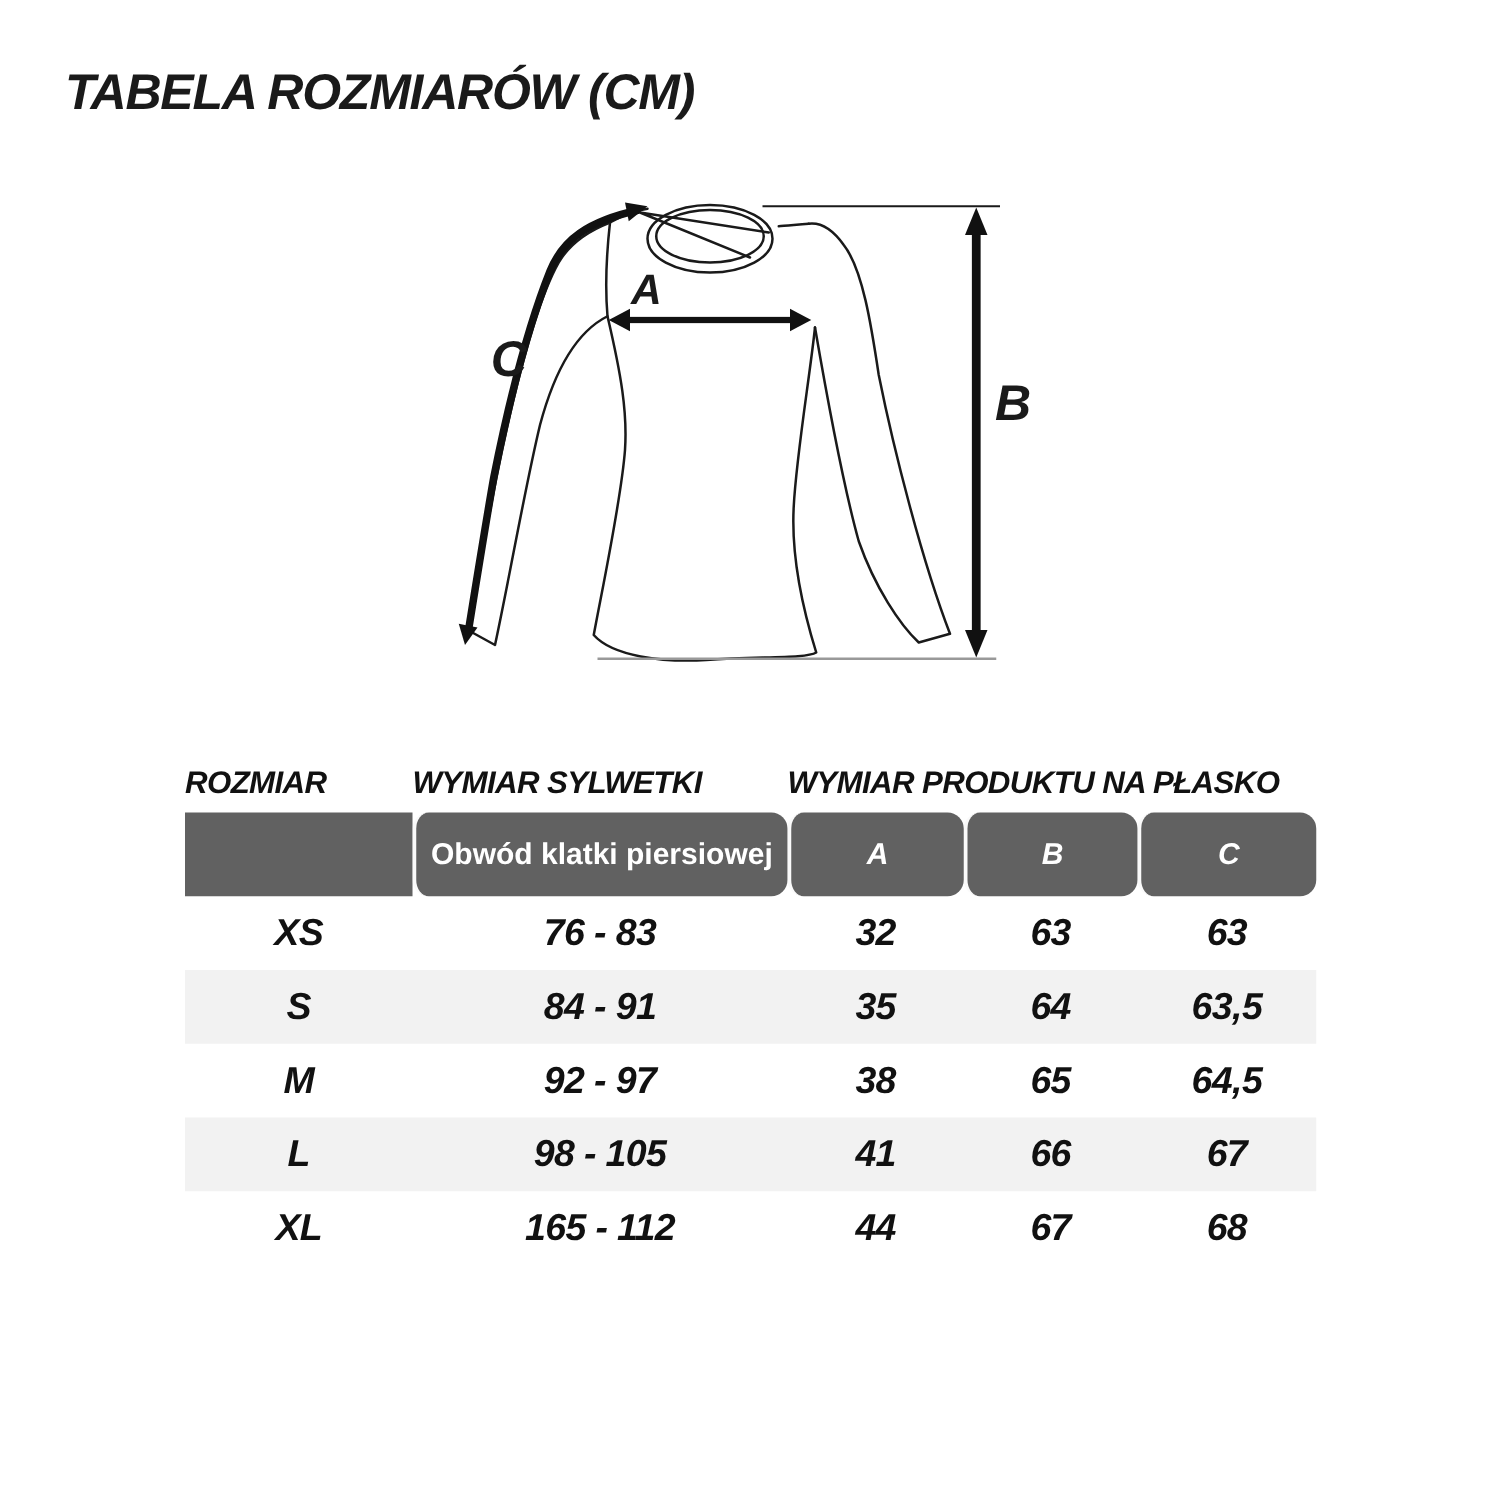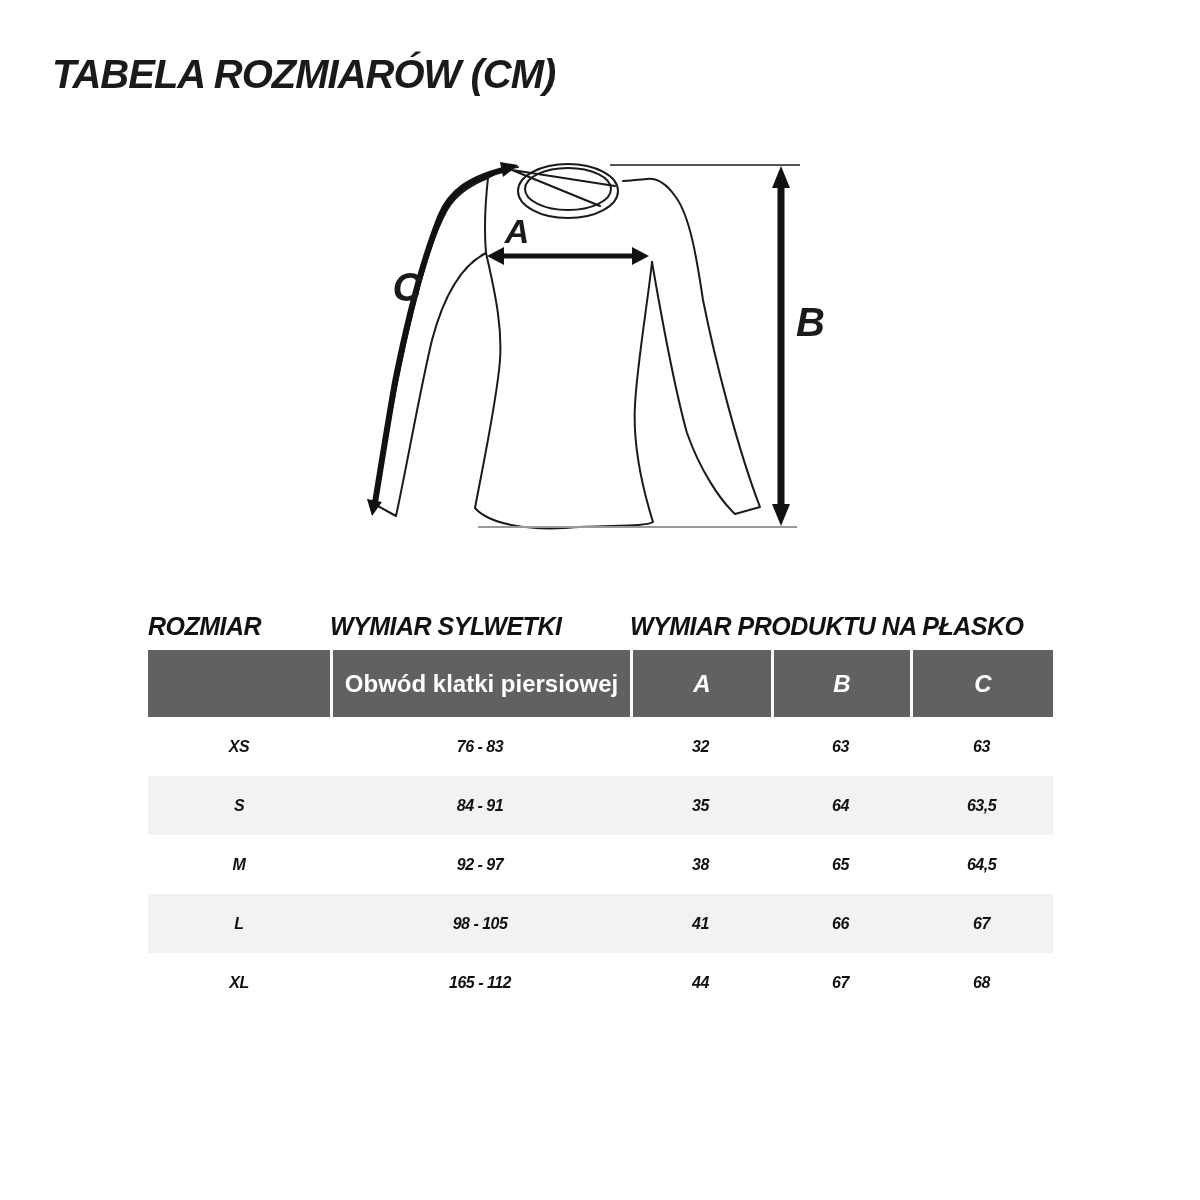--- a/index.html
+++ b/index.html
@@ -62,38 +62,38 @@
   }
   .header-cell {
     background: #616161;
     color: #ffffff;
     display: flex;
     align-items: center;
     justify-content: center;
     font-size: 24px;
     height: 100%;
   }
-  .header-cell + .header-cell { border-left: 3px solid #fafafa; }
+  .header-cell + .header-cell { border-left: 3px solid #fafafa; border-radius: 13px; }
   .hc-chest { font-weight: bold; font-style: normal; }
   .hc-letter { font-weight: bold; font-style: italic; }
   .cw1 { width: 182px; }
   .cw2 { width: 300px; }
   .cw3 { width: 141px; }
   .cw4 { width: 139px; }
   .cw5 { width: 143px; }
   .table-body .trow {
     display: flex;
     height: 59px;
   }
   .table-body .trow:nth-child(even) { background: #f2f2f2; }
   .tcell {
     display: flex;
     align-items: center;
     justify-content: center;
-    font-size: 16px;
+    font-size: 30px;
     font-weight: bold;
     font-style: italic;
     letter-spacing: -0.5px;
     color: #111111;
   }
 </style>
 </head>
 <body>
 
 <h1 class="page-title">TABELA ROZMIARÓW (CM)</h1>

